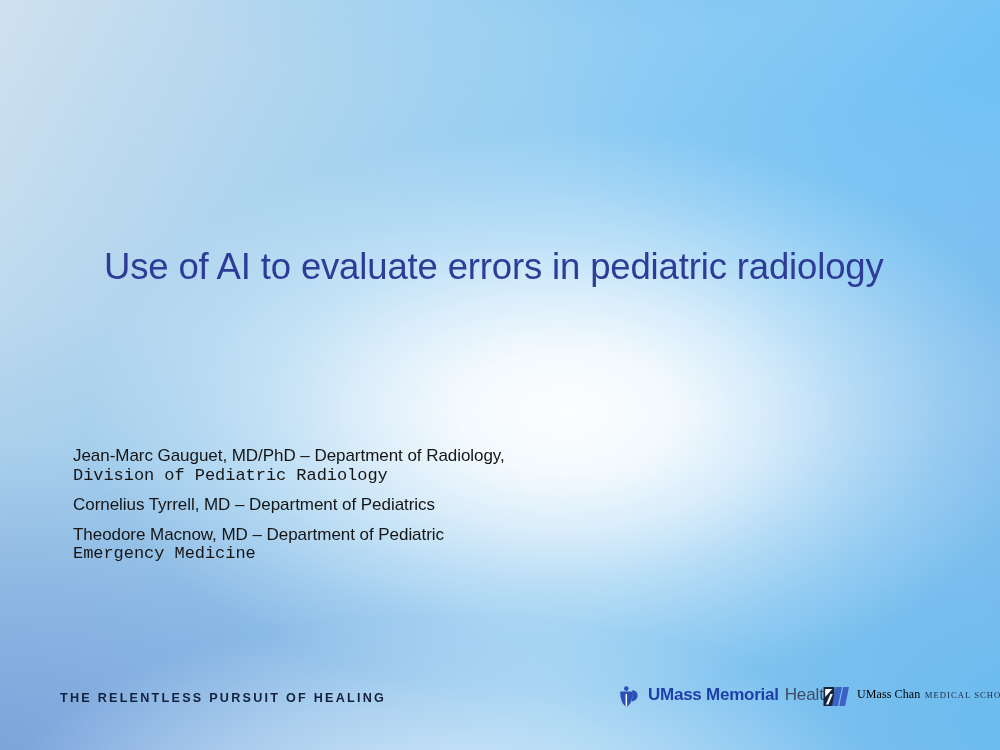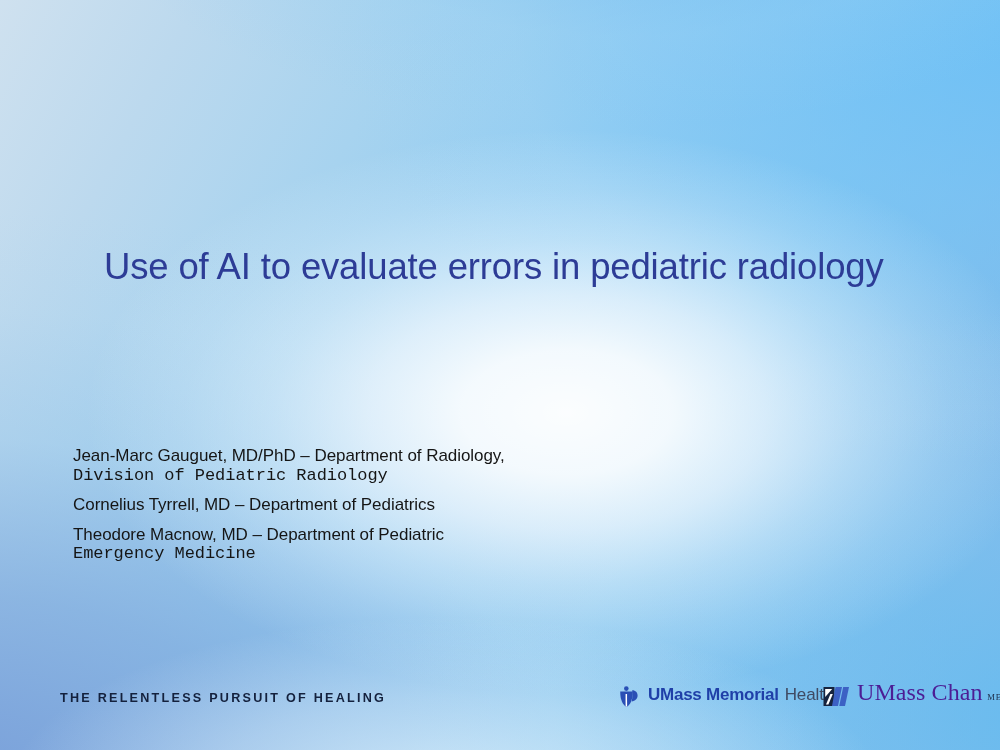--- a/index.html
+++ b/index.html
@@ -185,23 +185,23 @@
     margin-right: 7px;
     margin-top: 1px;
     flex: 0 0 auto;
   }
   .chan-words {
     display: block;
     white-space: nowrap;
   }
   .chan-name {
     font-family: "Liberation Serif", serif;
-    font-size: 24px;
+    font-size: 12px;
     line-height: 16px;
-    color: #4c1d95;
+    color: #000000;
     letter-spacing: 0.1px;
   }
   .chan-sub {
     font-family: "Liberation Serif", serif;
     font-size: 8.6px;
     line-height: 11px;
     color: #1b2a46;
     letter-spacing: 1.05px;
     margin-top: 2px;
   }

